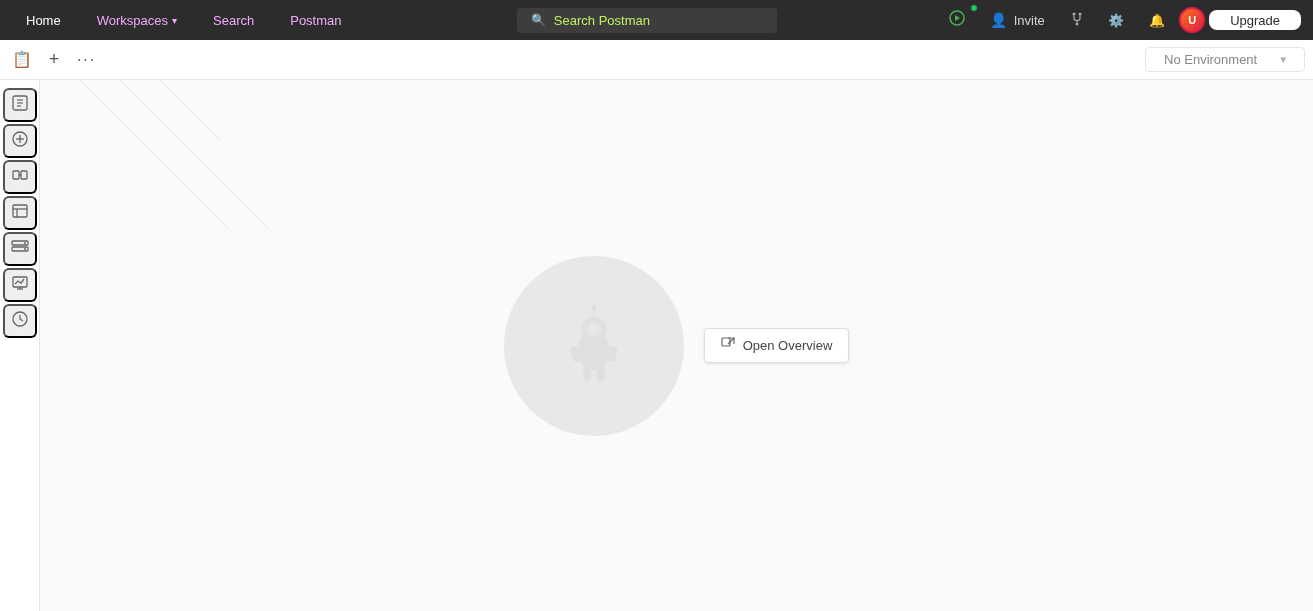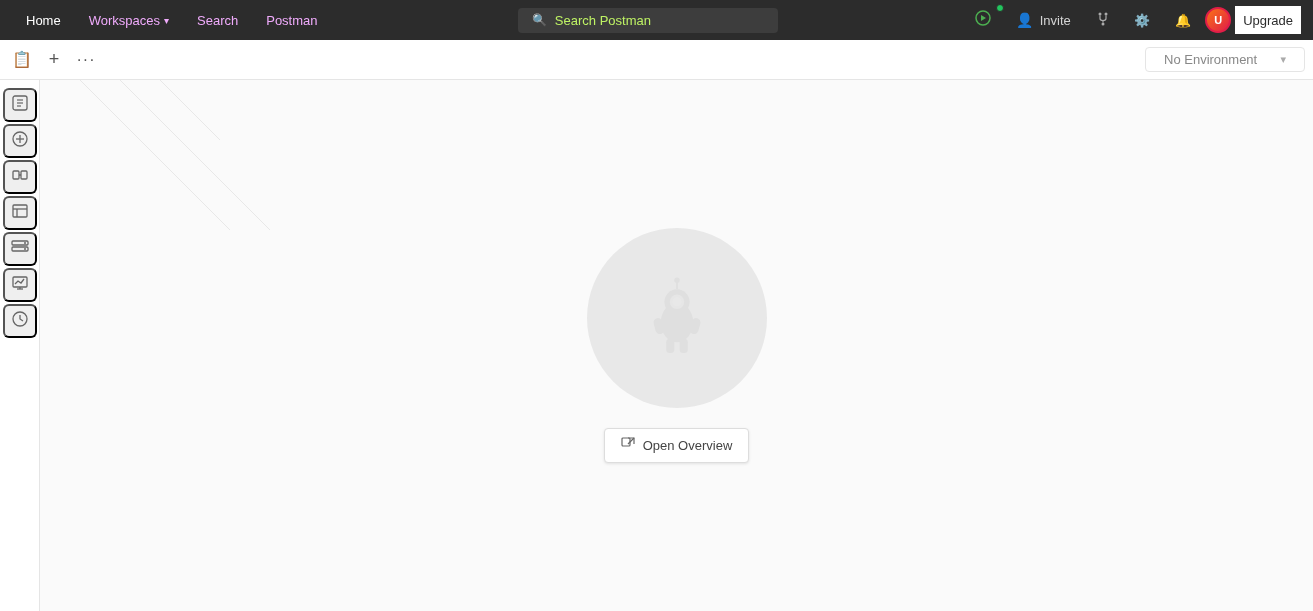--- a/index.html
+++ b/index.html
@@ -2,21 +2,21 @@
 <html><head>
   <meta charset="utf-8">
   <style>
     * { margin: 0; padding: 0; box-sizing: border-box; }
     body { font-family: -apple-system, BlinkMacSystemFont, 'Segoe UI', sans-serif; background: #fff; width: 1313px; height: 611px; overflow: hidden; }
 
     
     .top-nav {
       display: flex; align-items: center;
       height: 40px; background: #2c2c2c;
-      padding: 0 12px; gap: 0;
+      padding: 0 12px; gap: 8px;
       position: relative; z-index: 10;
     }
     .nav-item {
       color: #f0abfc; font-size: 13px; padding: 0 14px; height: 40px;
       display: flex; align-items: center; cursor: pointer; white-space: nowrap;
       border-radius: 0;
     }
     .nav-item.active { color: #fff; }
     .nav-workspaces { display: flex; align-items: center; gap: 4px; }
     .chevron-down { font-size: 10px; }
@@ -32,23 +32,23 @@
     .search-icon-nav { color: #aaa; font-size: 12px; }
     .search-placeholder { color: #bef264; font-size: 13px; }
 
     .nav-actions { display: flex; align-items: center; gap: 4px; }
     .nav-action-btn {
       color: #d4d4d4; background: none; border: none; cursor: pointer;
       display: flex; align-items: center; gap: 6px; font-size: 13px;
       padding: 4px 10px; border-radius: 4px; height: 28px;
     }
     .upgrade-btn {
-      background: #fff; color: #2c2c2c; border: none; border-radius: 0;
-      padding: 5px 8px; font-size: 13px; font-weight: 500; cursor: pointer;
-      height: 28px; display: flex; align-items: center;
+      background: #fff; color: #2c2c2c; border: none; border-radius: 8px;
+      padding: 5px 21px; font-size: 13px; font-weight: 500; cursor: pointer;
+      height: 20px; display: flex; align-items: center;
     }
     .avatar-circle {
       width: 26px; height: 26px; border-radius: 50%;
       background: linear-gradient(135deg, #f97316, #e11d48);
       display: flex; align-items: center; justify-content: center;
       color: #fff; font-size: 11px; font-weight: bold; cursor: pointer;
       border: 2px solid #e11d48;
     }
     .green-dot-wrapper { position: relative; }
     .green-dot {
@@ -95,21 +95,21 @@
 
     
     .content-area {
       flex: 1; background: #fafafa; position: relative;
       display: flex; align-items: center; justify-content: center;
       overflow: hidden;
     }
 
     
     .empty-state {
-      display: flex; flex-direction: column; align-items: center; gap: 20px;
+      display: flex; flex-direction: row; align-items: center; gap: 20px;
     }
     .postman-logo-circle {
       width: 180px; height: 180px; border-radius: 50%;
       background: #e8e8e8;
       display: flex; align-items: center; justify-content: center;
       position: relative;
     }
     .postman-icon-svg {
       width: 90px; height: 90px; opacity: 0.4;
     }

